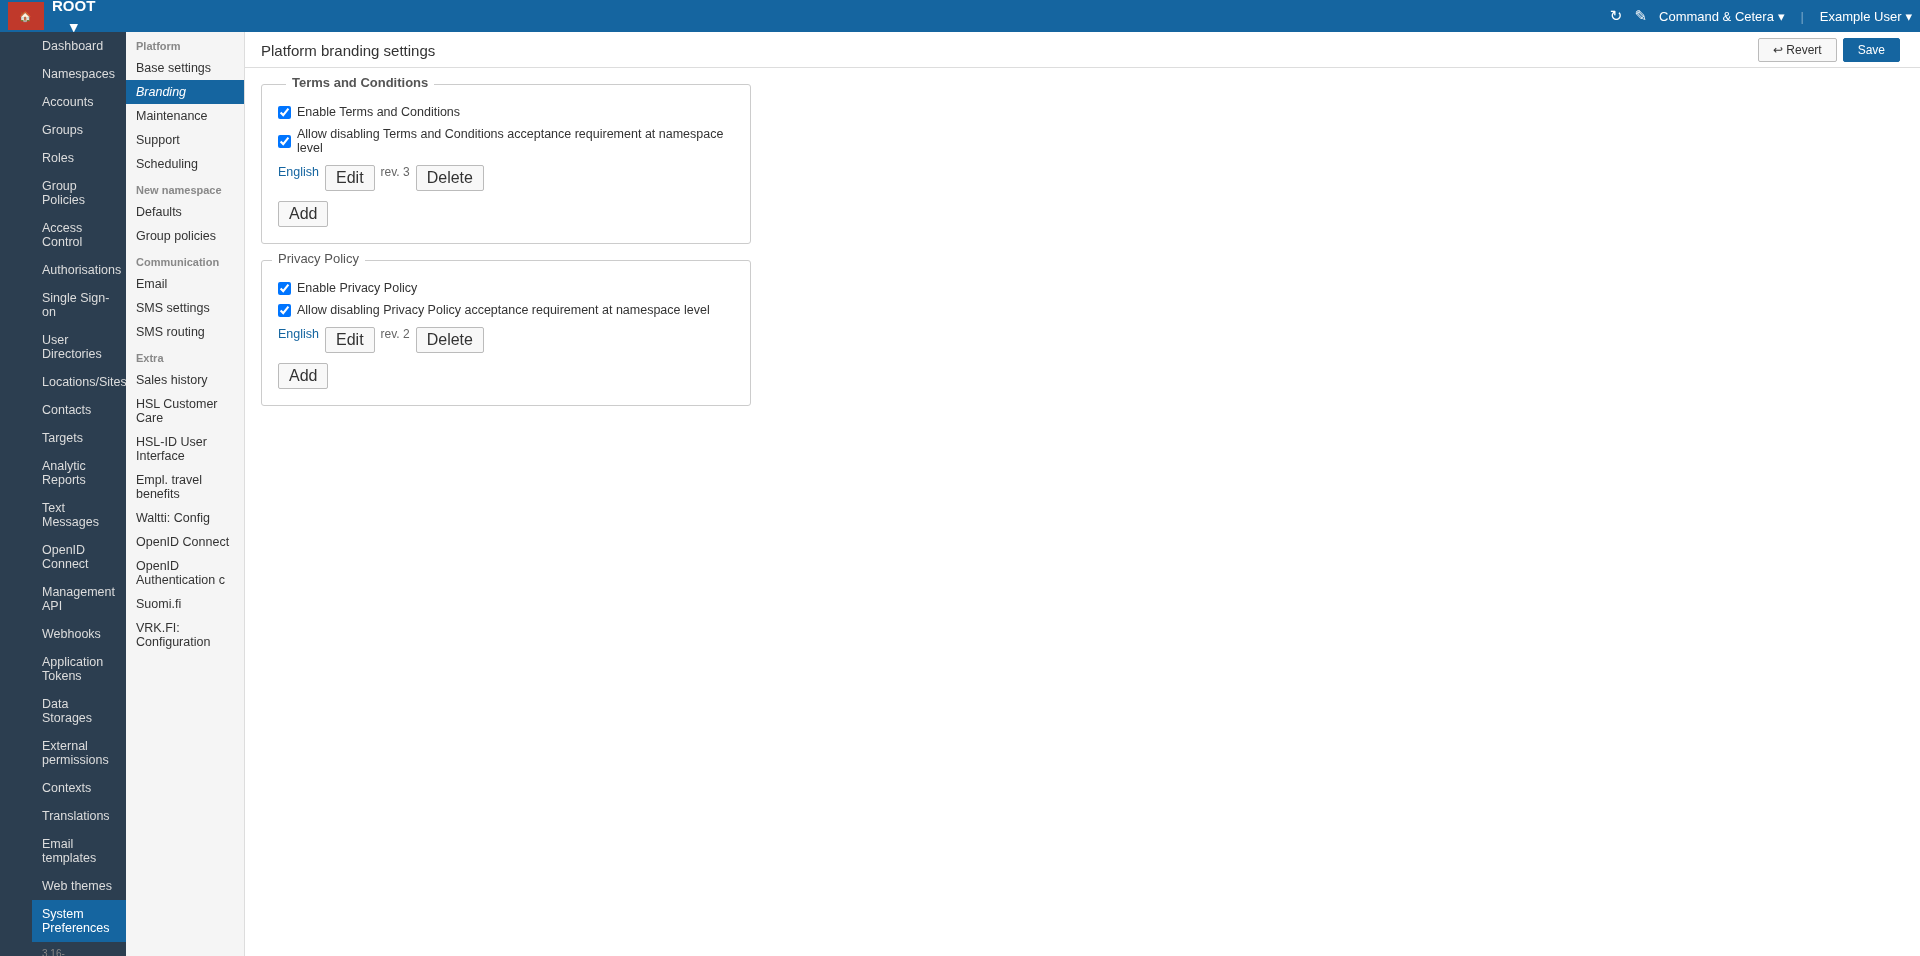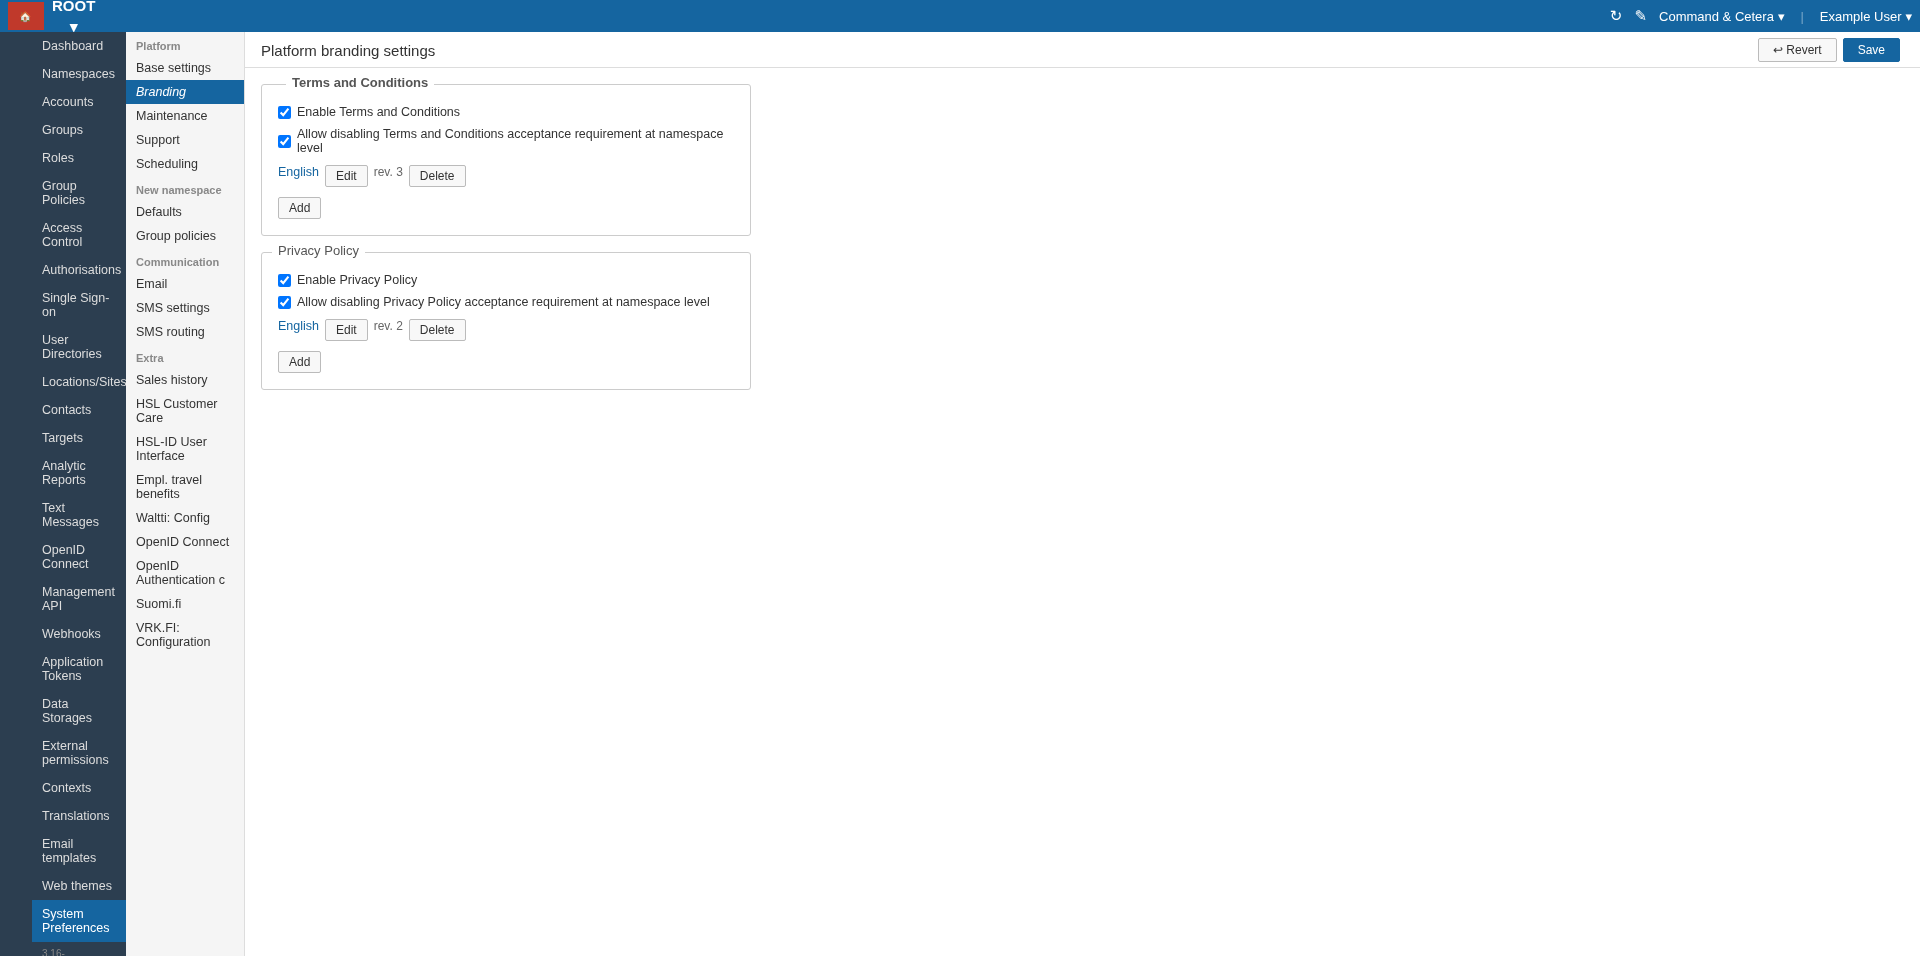--- a/index.html
+++ b/index.html
@@ -225,21 +225,21 @@
       text-decoration: none;
       cursor: pointer;
       font-size: 12.5px;
     }
     .rev-text {
       font-size: 12px;
       color: #666;
     }
     .btn-small {
       padding: 3px 10px;
-      font-size: 12px;
+      font-size: 16px;
       cursor: pointer;
       border: 1px solid #bbb;
       background: #f8f8f8;
       border-radius: 2px;
       color: #333;
     }
     .add-row {
       margin-top: 4px;
     }
   </style>

